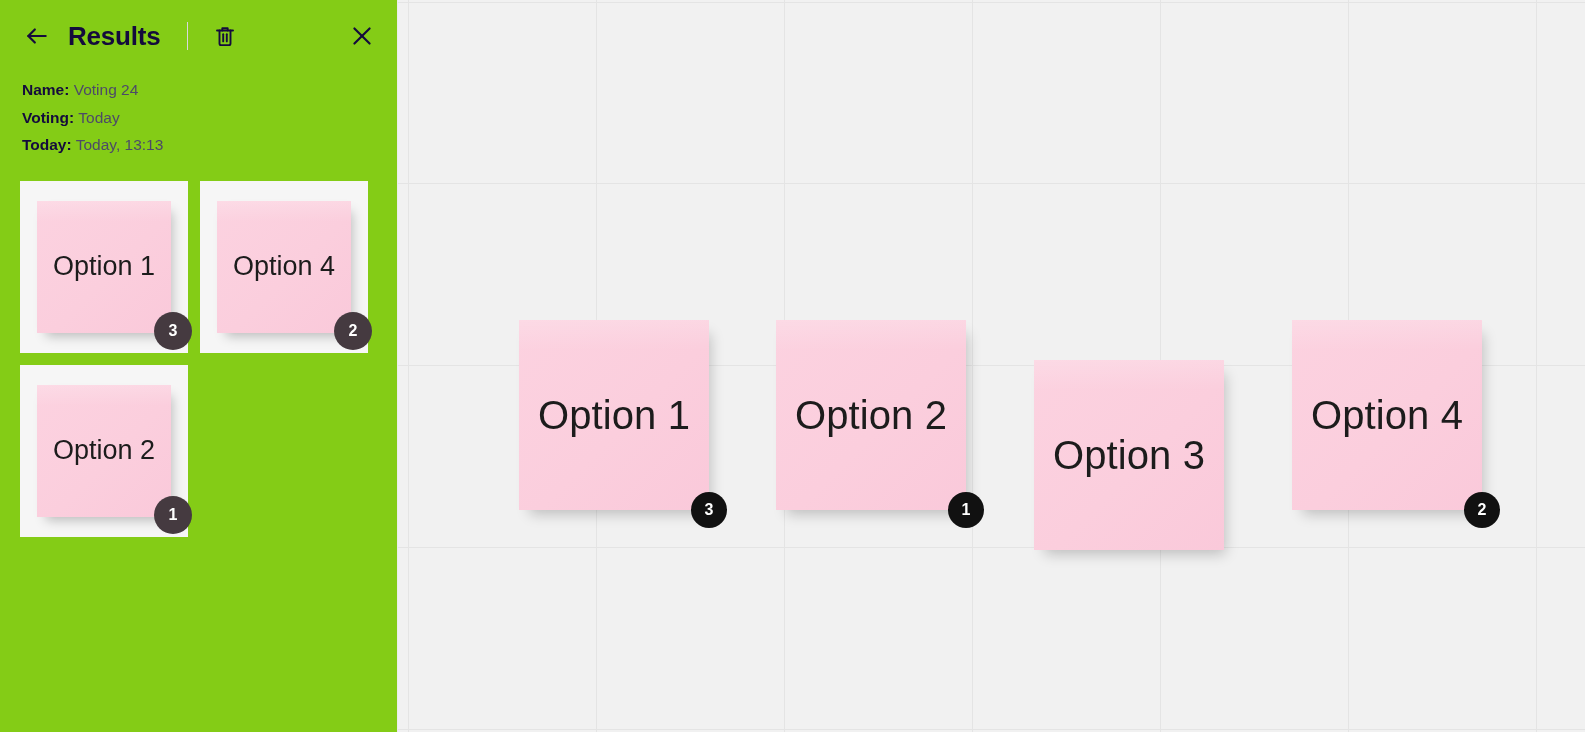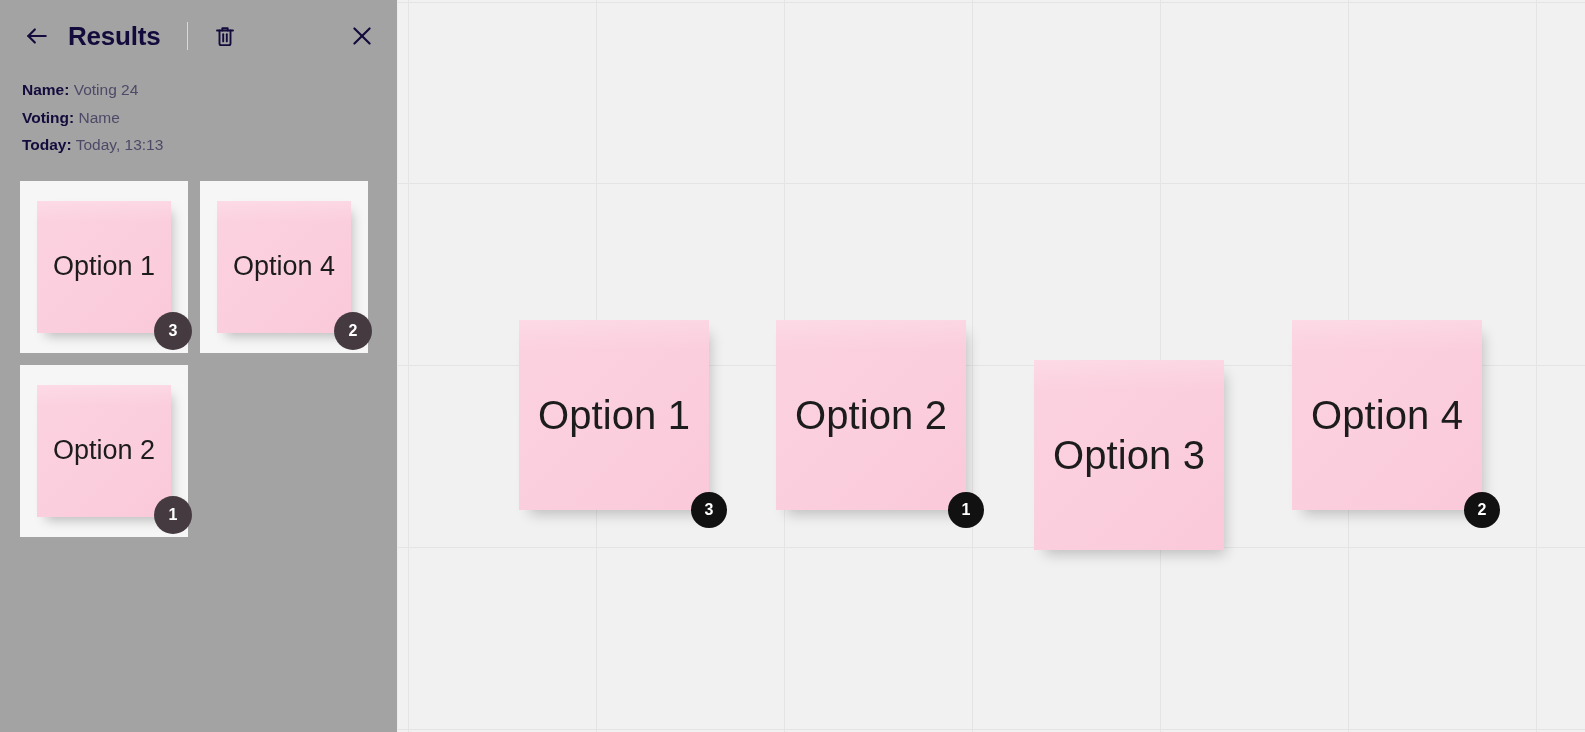--- a/index.html
+++ b/index.html
@@ -59,21 +59,21 @@
     right: -18px;
     bottom: -18px;
     z-index: 4;
   }
 
   
   #sidebar {
     position: absolute;
     left: 0; top: 0;
     width: 398px; height: 732px;
-    background: #a3a3a3;
+    background: #84cc16;
     border-right: 1px solid #ececec;
   }
   #panel-header {
     display: flex;
     align-items: center;
     height: 72px;
     padding: 0 20px 0 22px;
   }
   .hdr-icon-btn {
     width: 30px; height: 30px;
@@ -226,21 +226,21 @@
       <div class="hdr-icon-btn">
         <svg width="26" height="26" viewBox="0 0 24 24" fill="none" stroke="currentColor" stroke-width="2" stroke-linecap="round">
           <line x1="5" y1="5" x2="19" y2="19"></line>
           <line x1="19" y1="5" x2="5" y2="19"></line>
         </svg>
       </div>
     </div>
 
     <div id="meta">
         <div class="meta-row"><span class="meta-label">Name:</span> <span class="meta-value">Voting 24</span></div>
-        <div class="meta-row"><span class="meta-label">Voting:</span> <span class="meta-value">Name</span></div>
+        <div class="meta-row"><span class="meta-label">Voting:</span> <span class="meta-value">Today</span></div>
         <div class="meta-row"><span class="meta-label">Today:</span> <span class="meta-value">Today, 13:13</span></div>
       </div>
 
     <div id="results-grid">
         <div class="result-card">
           <div class="mini-note">
             <div class="mini-note-text">Option 1</div>
             <div class="mini-badge">3</div>
           </div>
         </div>

